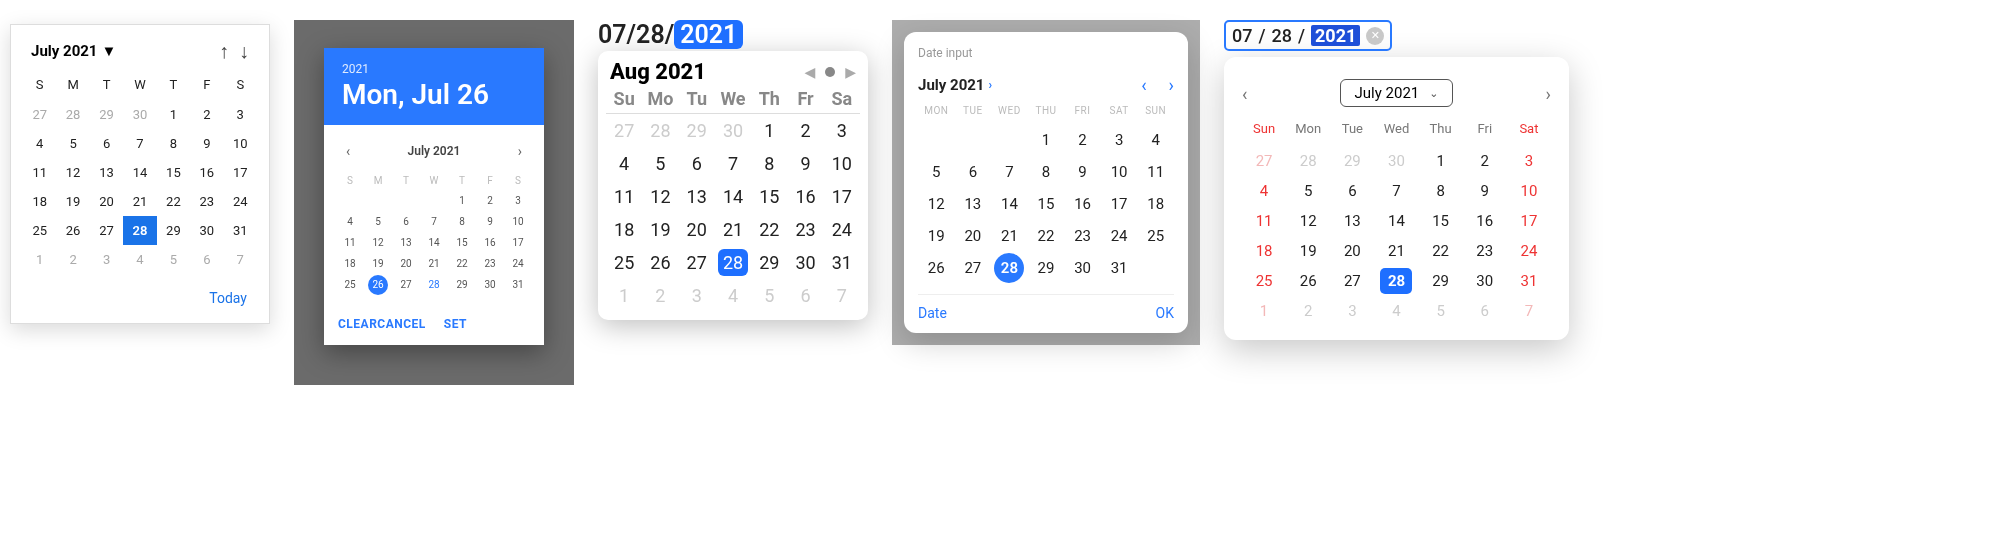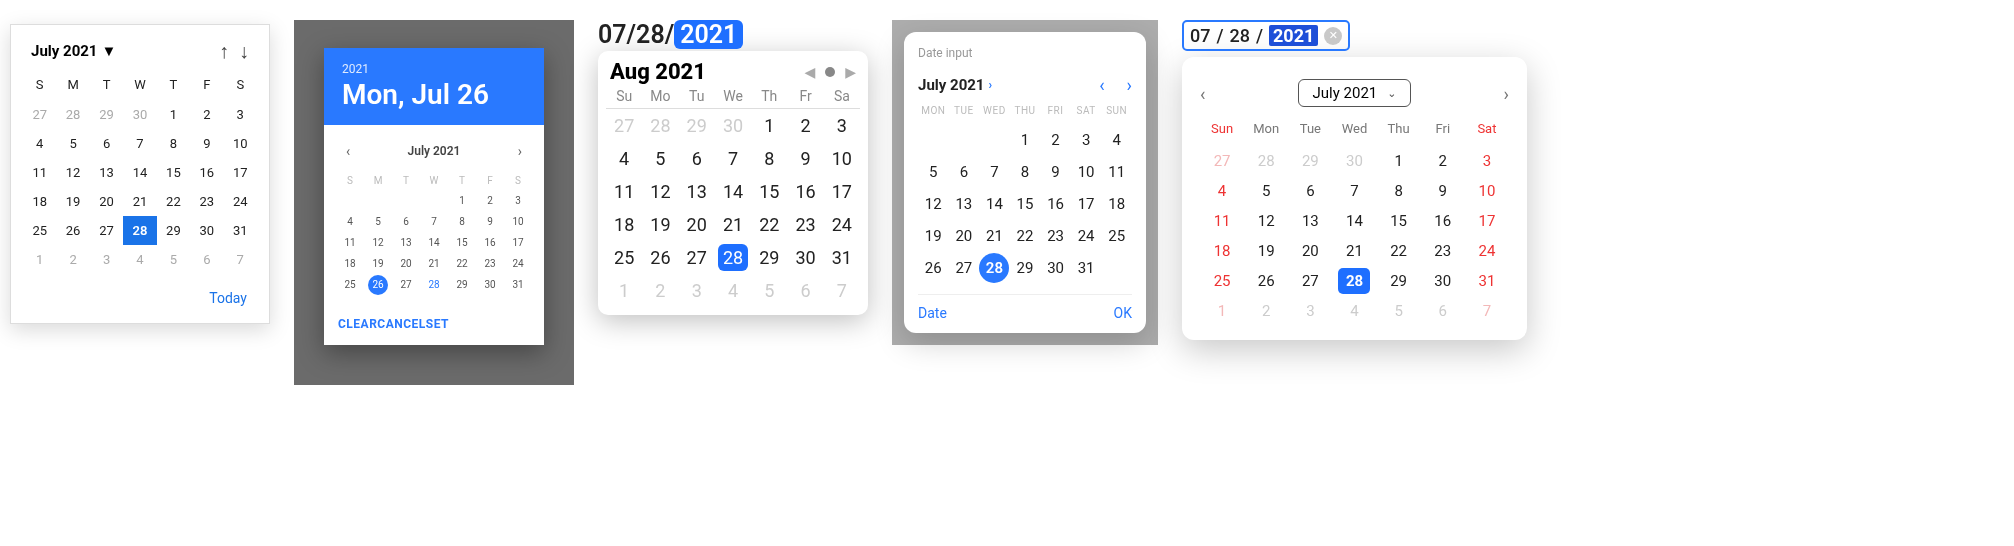--- a/index.html
+++ b/index.html
@@ -49,41 +49,41 @@
   .p2-nav .chev { font-size:14px; color:#666; padding:4px 6px;}
   .p2-grid { display:grid; grid-template-columns:repeat(7,1fr); text-align:center; font-size:10px; color:#888; padding:4px 6px 10px;}
   .p2-grid .dow { padding:4px 0; color:#bbb;}
   .p2-grid .d { padding:5px 0; color:#555;}
   .p2-grid .blank { visibility:hidden;}
   .p2-grid .blue { color:#2979ff;}
   .p2-grid .sel { position:relative; color:#fff;}
   .p2-grid .sel::before{content:"";position:absolute;inset:0;margin:auto;width:20px;height:20px;border-radius:50%;background:#2979ff;z-index:-1;}
   .p2-grid .sel { z-index:0;}
   .p2-actions { display:flex; justify-content:flex-start; padding:8px 14px 14px; font-size:12px; font-weight:700; color:#2979ff; letter-spacing:.5px;}
-  .p2-actions .right { display:flex; }
+  .p2-actions .right { display:flex; gap:18px;}
 
   
   .p3 { width: 270px; }
   .p3-input { font-size:25px; font-weight:600; color:#222; margin-bottom:2px;}
   .p3-input .hl { background:#1e6fff; color:#fff; border-radius:6px; padding:0 6px;}
   .p3-pop { background:#fff; border-radius:10px; box-shadow:0 6px 28px rgba(0,0,0,.25); padding:2px 8px 8px;}
   .p3-head { display:flex; align-items:center; justify-content:space-between; padding:6px 4px 0px;}
   .p3-head .t { font-size:22px; font-weight:800;}
   .p3-head .nav { display:flex; gap:10px; align-items:center; color:#aaa; font-size:14px;}
   .p3-head .dot { width:10px;height:10px;border-radius:50%;background:#888;display:inline-block;}
   .p3-grid { display:grid; grid-template-columns:repeat(7,1fr); text-align:center;}
-  .p3-grid .dow { font-size:14px; font-weight:400; color:#888; padding:4px 0; border-bottom:1px solid #ddd;}
+  .p3-grid .dow { font-size:18px; font-weight:700; color:#888; padding:4px 0; border-bottom:1px solid #ddd;}
   .p3-grid .d { font-size:18px; padding:6px 0; color:#222;}
   .p3-grid .out { color:#ccc;}
   .p3-grid .sel { position:relative; color:#fff;}
   .p3-grid .sel::before{content:"";position:absolute;inset:0;margin:auto;width:30px;height:27px;border-radius:6px;background:#1e6fff;z-index:-1;}
   .p3-grid .sel { z-index:0;}
 
   
-  .p4-wrap { width: 266px; background:#adadad; padding:12px; }
+  .p4-wrap { width: 308px; background:#adadad; padding:12px; }
   .p4 { background:#fff; border-radius:12px; box-shadow:0 10px 30px rgba(0,0,0,.18); padding:14px 14px 12px;}
   .p4-label { font-size:12px; color:#999;}
   .p4-head { display:flex; align-items:center; justify-content:space-between; margin-top:14px;}
   .p4-head .t { font-size:15px; font-weight:700; color:#222; display:flex; align-items:center; gap:4px;}
   .p4-head .t .chev { color:#2979ff; font-size:12px; font-weight:700;}
   .p4-head .nav { display:flex; gap:22px; color:#2979ff; font-size:18px;}
   .p4-grid { display:grid; grid-template-columns:repeat(7,1fr); text-align:center; margin-top:8px;}
   .p4-grid .dow { font-size:10px; color:#bbb; letter-spacing:.5px; padding:2px 0 8px;}
   .p4-grid .d { font-size:15px; padding:7px 0; color:#222;}
   .p4-grid .blank { visibility:hidden;}

